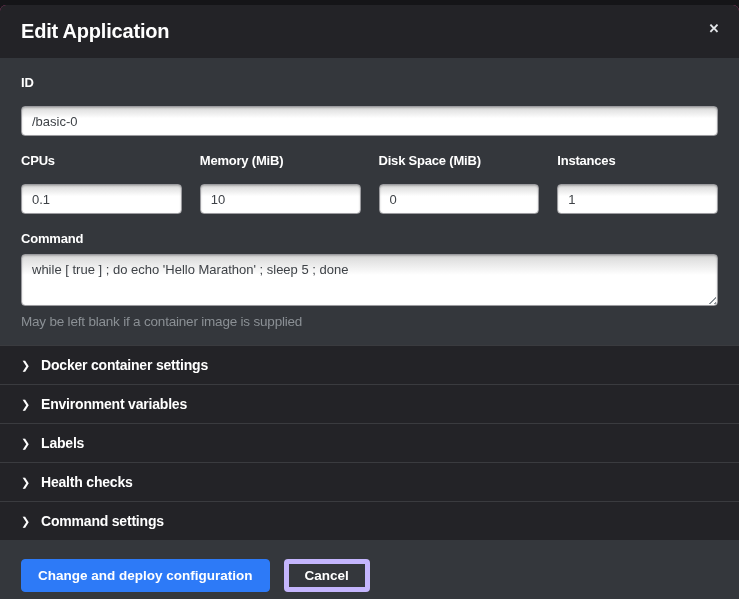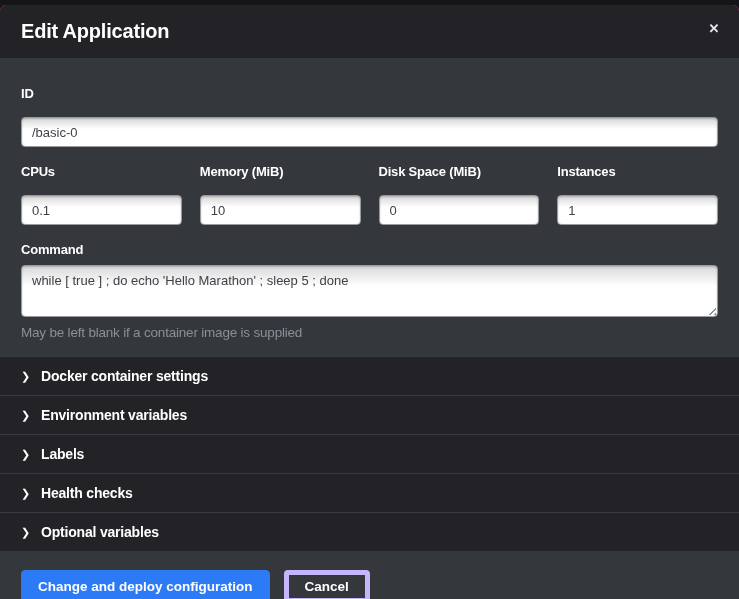--- a/index.html
+++ b/index.html
@@ -38,21 +38,21 @@
     display: flex; align-items: center; justify-content: center;
     color: #e4e7ea;
     font-size: 13px;
     font-weight: 700;
     cursor: pointer;
     background: none; border: none;
   }
   
   .modal-body {
     background: #34373c;
-    padding: 28px 21px 16px 21px;
+    padding: 17px 21px 16px 21px;
   }
   .field-label {
     display: block;
     color: #ffffff;
     font-size: 13px;
     font-weight: 700;
     margin-bottom: 8px;
   }
   .text-input, .text-area {
     width: 100%;
@@ -207,21 +207,21 @@
     <div class="section-row">
       <span class="chevron">❯</span>
       <span class="section-label">Labels</span>
     </div>
     <div class="section-row">
       <span class="chevron">❯</span>
       <span class="section-label">Health checks</span>
     </div>
     <div class="section-row">
       <span class="chevron">❯</span>
-      <span class="section-label">Optional variables</span>
+      <span class="section-label">Command settings</span>
     </div>
   </div>
 
   <div class="modal-footer">
     <button class="btn btn-primary">Change and deploy configuration</button>
     <button class="btn btn-default">Cancel</button>
   </div>
 
 </div>
 

